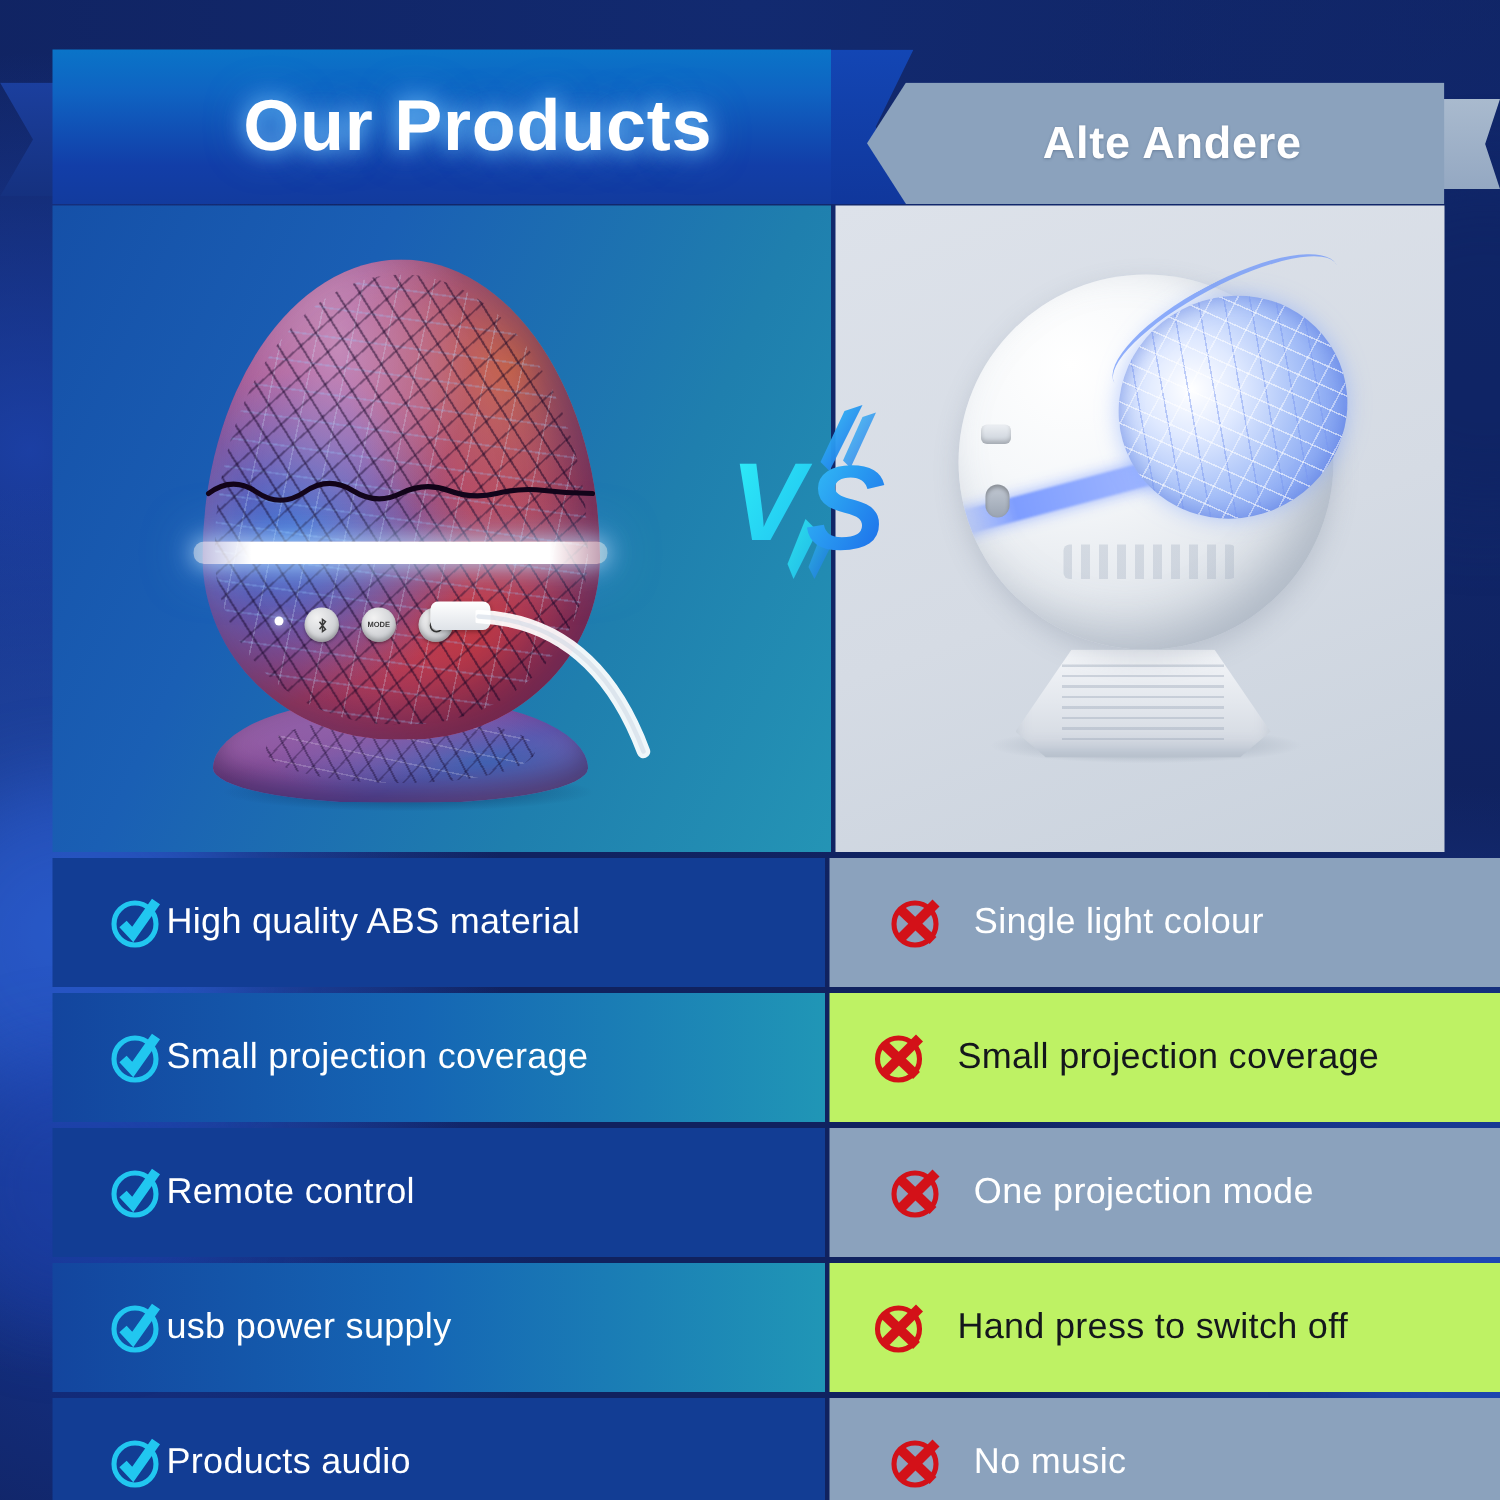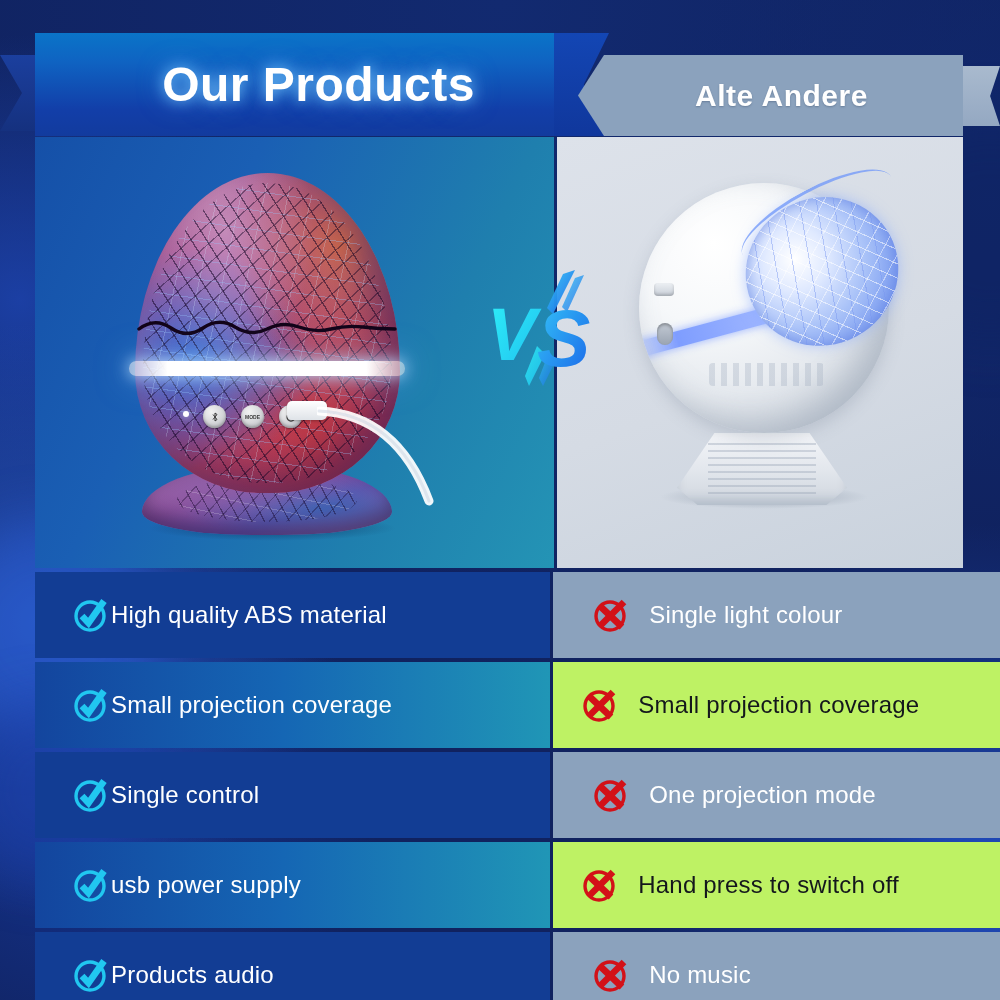--- a/index.html
+++ b/index.html
@@ -366,21 +366,21 @@
 </svg></span>
       <span class="txt">Small projection coverage</span>
     </div>
     </div>
     <div class="row row-a">
     <div class="cell cell-left">
       <span class="ico"><svg viewBox="0 0 40 40" width="40" height="40">
   <circle cx="19" cy="21" r="14" fill="none" stroke="#21c7f0" stroke-width="3.4"></circle>
   <path d="M11,21 L17.5,28 L33,6" fill="none" stroke="#21c7f0" stroke-width="6.6" stroke-linecap="butt" stroke-linejoin="miter"></path>
 </svg></span>
-      <span class="txt">Single control</span>
+      <span class="txt">Remote control</span>
     </div>
     <div class="cell cell-right">
       <span class="ico"><svg viewBox="0 0 40 40" width="40" height="40">
   <circle cx="19" cy="21" r="14" fill="none" stroke="#d31118" stroke-width="3.4"></circle>
   <path d="M10,12 L31,32" fill="none" stroke="#d31118" stroke-width="6.6" stroke-linecap="butt"></path>
   <path d="M33,7 L9,31" fill="none" stroke="#d31118" stroke-width="6.6" stroke-linecap="butt"></path>
 </svg></span>
       <span class="txt">One projection mode</span>
     </div>
     </div>

